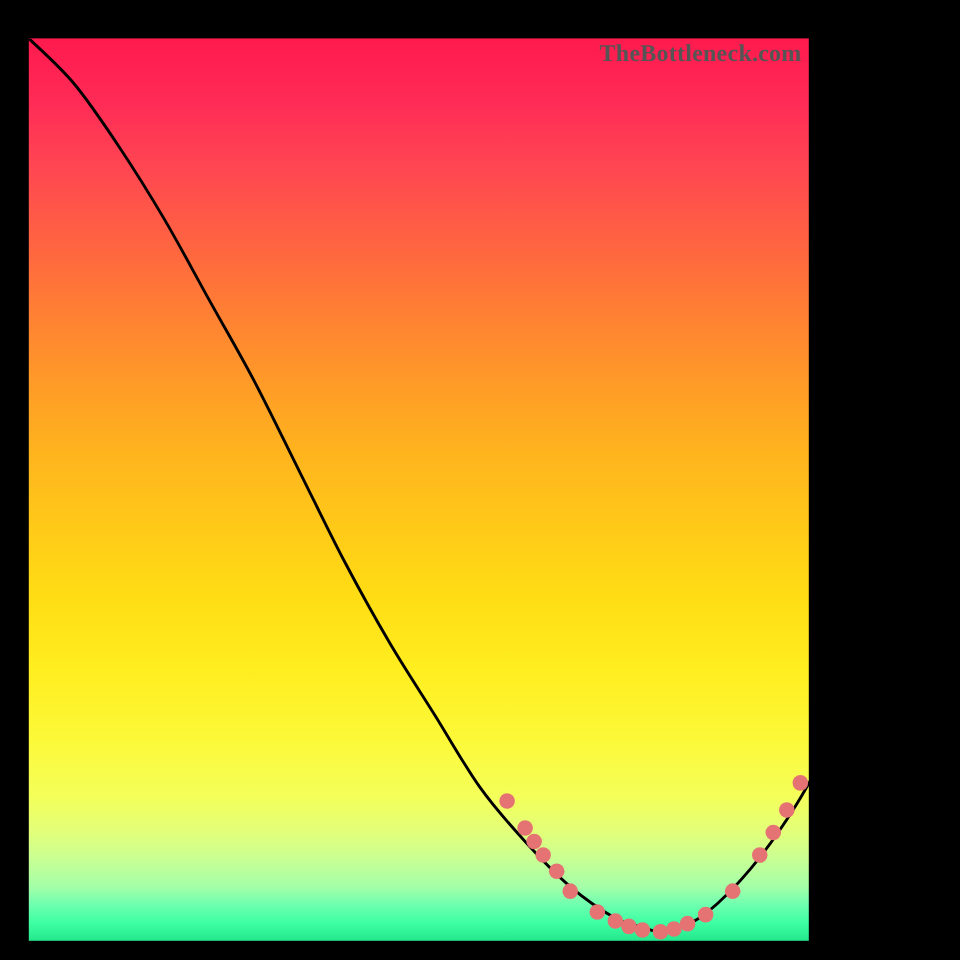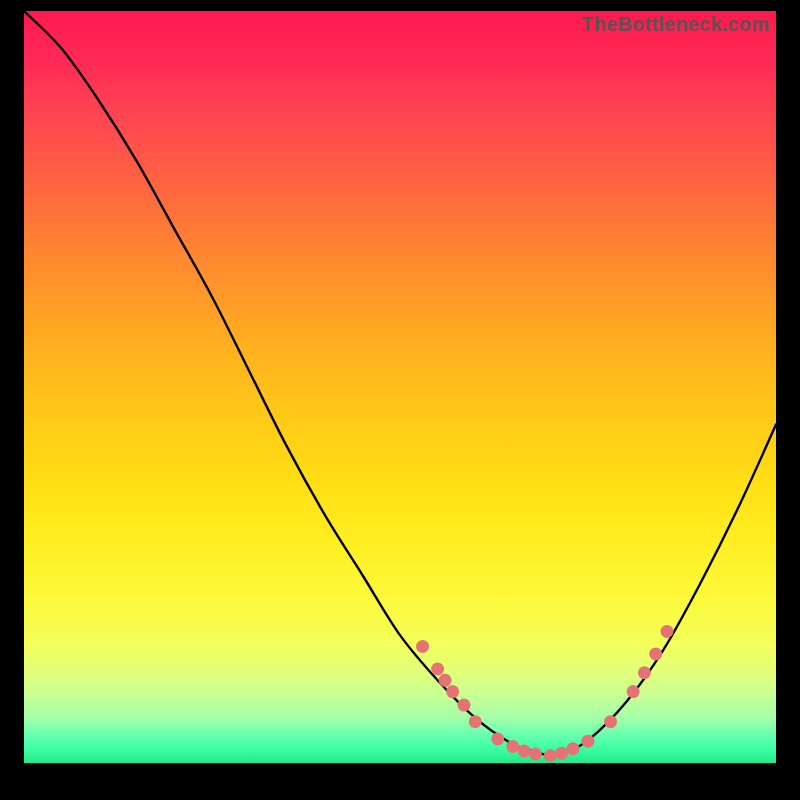--- a/index.html
+++ b/index.html
@@ -13,22 +13,22 @@
   }
   .outer {
     position: relative;
     width: 800px;
     height: 800px;
     background: #000000;
   }
   .plot {
     position: absolute;
     left: 24px;
-    top: 11px;
-    width: 752px;
+    top: 32px;
+    width: 650px;
     height: 752px;
     
     background: linear-gradient(to bottom,
       #ff1a4e 0%,
       #ff2b56 7%,
       #ff4552 14%,
       #ff6142 22%,
       #ff7e34 30%,
       #ff9a28 38%,
       #ffb41e 46%,
@@ -37,20 +37,21 @@
       #ffee20 70%,
       #fcf93a 78%,
       #f4ff5a 84%,
       #e2ff7a 88%,
       #c8ff94 91%,
       #a4ffa8 94%,
       #6effb0 96%,
       #3effa2 98%,
       #24e78c 100%
     );
+    font-family: Liberation Serif, serif;
   }
   .watermark {
     position: absolute;
     top: 2px;
     right: 6px;
     font-size: 20px;
     font-weight: 600;
     color: #555555;
     letter-spacing: 0.2px;
     user-select: none;

